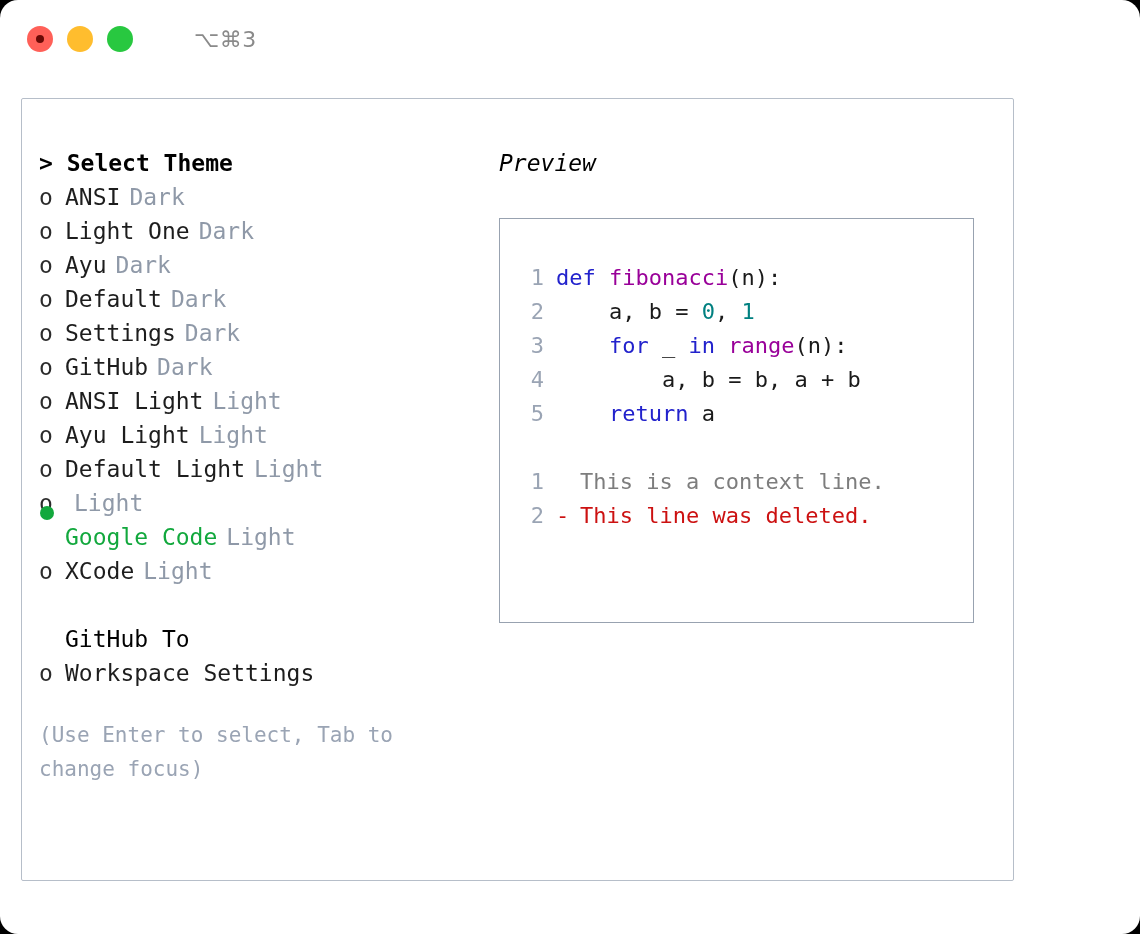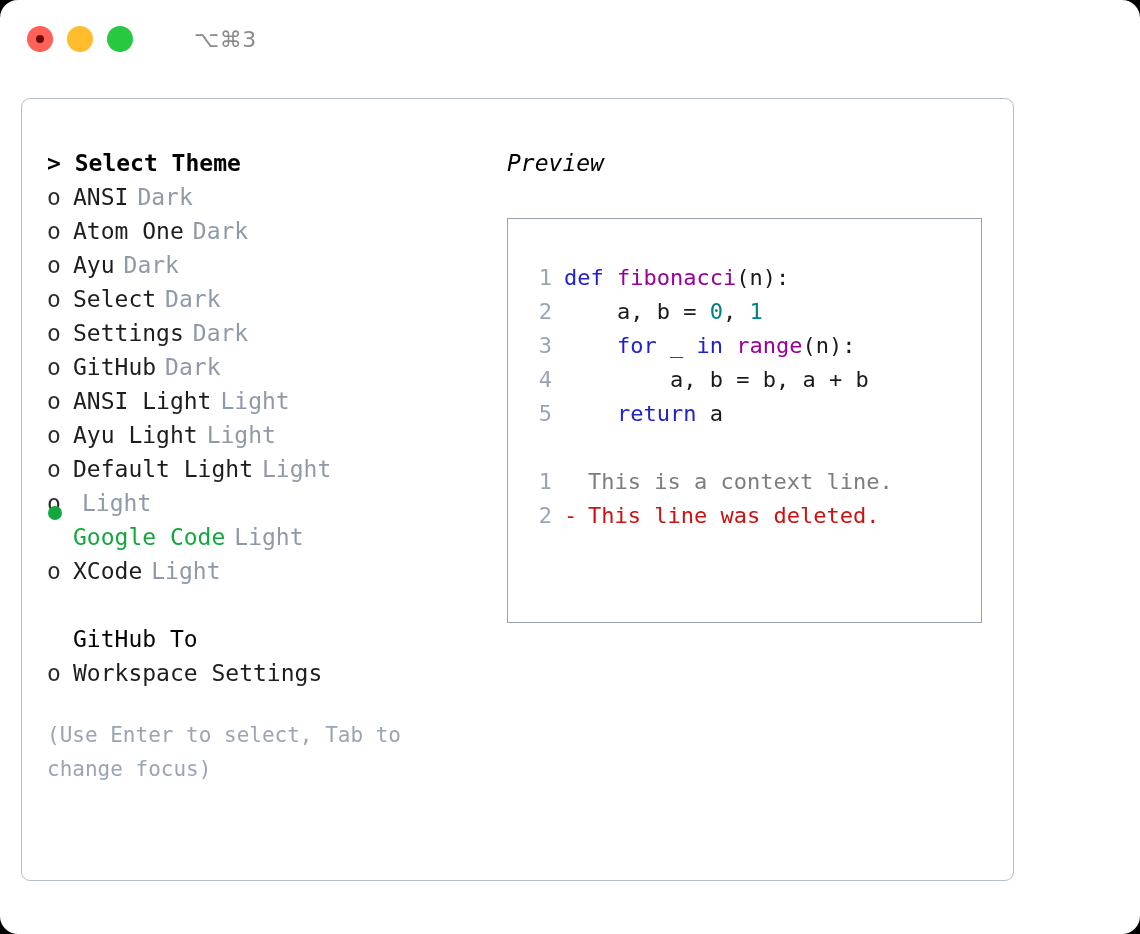--- a/index.html
+++ b/index.html
@@ -64,24 +64,23 @@
   }
 
   
   .card {
     position: absolute;
     left: 21px;
     top: 98px;
     width: 993px;
     height: 783px;
     border: 1px solid #b6bec9;
-    border-radius: 9px;
+    border-radius: 2px;
     box-sizing: border-box;
     background: #ffffff;
-    padding-left: 8px;
   }
 
   .columns {
     display: flex;
     padding: 47px 0 0 17px;
   }
   .col-left  { width: 460px; }
   .col-right { width: 500px; }
 
   
@@ -194,23 +193,23 @@
 
   <div class="card">
     <div class="columns">
 
       <div class="col-left">
 
         <div class="section-head bold">&gt; Select Theme</div>
 
         <div id="theme-list">
             <div class="opt-row"><span class="marker">o</span><span class="opt-label">ANSI</span><span class="opt-tag">Dark</span></div>
-            <div class="opt-row"><span class="marker">o</span><span class="opt-label">Atom One</span><span class="opt-tag">Dark</span></div>
+            <div class="opt-row"><span class="marker">o</span><span class="opt-label">Light One</span><span class="opt-tag">Dark</span></div>
             <div class="opt-row"><span class="marker">o</span><span class="opt-label">Ayu</span><span class="opt-tag">Dark</span></div>
-            <div class="opt-row"><span class="marker">o</span><span class="opt-label">Select</span><span class="opt-tag">Dark</span></div>
+            <div class="opt-row"><span class="marker">o</span><span class="opt-label">Default</span><span class="opt-tag">Dark</span></div>
             <div class="opt-row"><span class="marker">o</span><span class="opt-label">Settings</span><span class="opt-tag">Dark</span></div>
             <div class="opt-row"><span class="marker">o</span><span class="opt-label">GitHub</span><span class="opt-tag">Dark</span></div>
             <div class="opt-row"><span class="marker">o</span><span class="opt-label">ANSI Light</span><span class="opt-tag">Light</span></div>
             <div class="opt-row"><span class="marker">o</span><span class="opt-label">Ayu Light</span><span class="opt-tag">Light</span></div>
             <div class="opt-row"><span class="marker">o</span><span class="opt-label">Default Light</span><span class="opt-tag">Light</span></div>
             <div class="opt-row"><span class="marker">o</span><span class="opt-tag">Light</span></div>
             <div class="opt-row selected"><span class="marker dot-filled">●</span><span class="opt-label">Google Code</span><span class="opt-tag">Light</span></div>
             <div class="opt-row"><span class="marker">o</span><span class="opt-label">XCode</span><span class="opt-tag">Light</span></div>
           </div>
 

